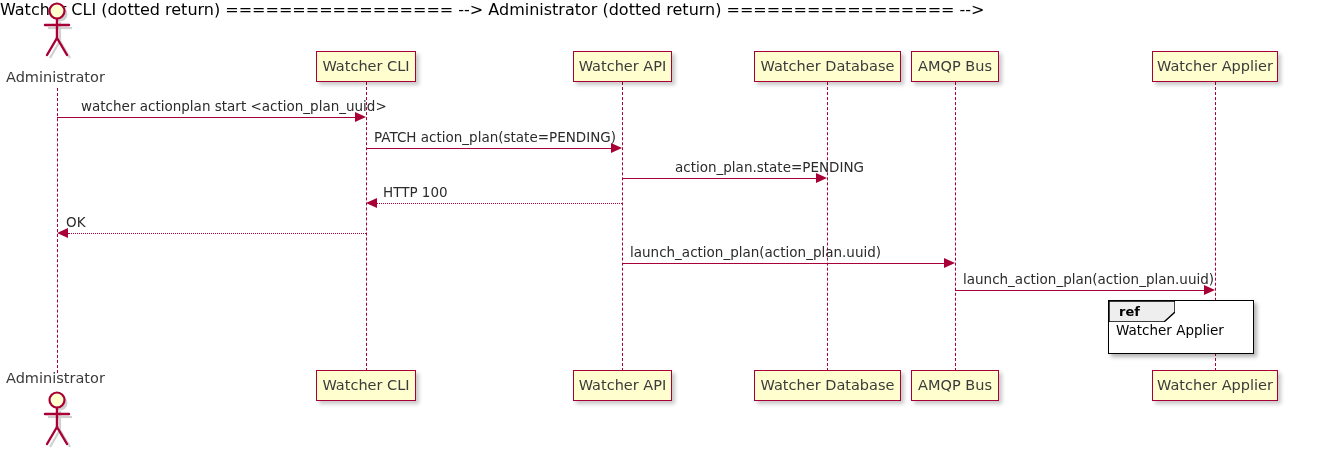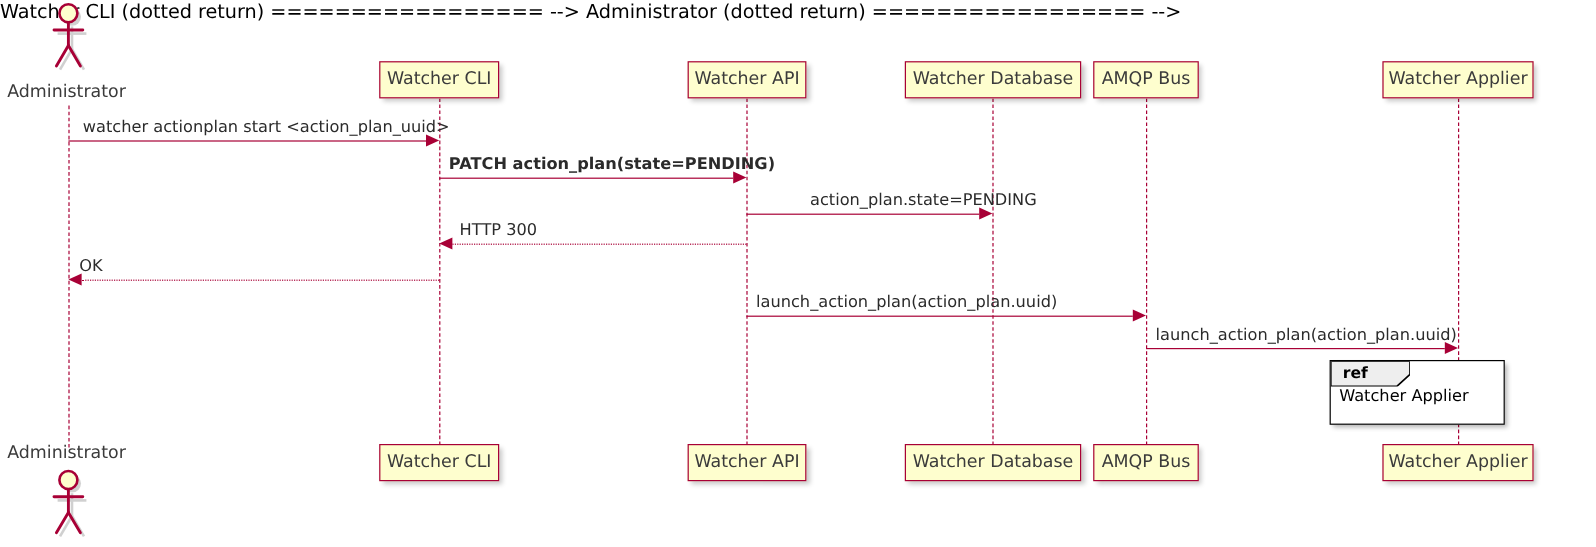--- a/index.html
+++ b/index.html
@@ -178,42 +178,42 @@
     <span>AMQP Bus</span>
   </div>
   <div class="pbox" style="left:1152px; top:370px; width:126px; height:31px;">
     <span>Watcher Applier</span>
   </div>
 
   
   <div class="msg right" style="left:57px; top:117px; width:309px;">
     <div class="line" style="width:298px;"></div>
     <div class="head" style="left:298px;"></div>
-    <div class="lbl" style="left:12px;text-align:center;">watcher actionplan start &lt;action_plan_uuid&gt;</div>
+    <div class="lbl" style="left:24px;text-align:center;">watcher actionplan start &lt;action_plan_uuid&gt;</div>
   </div>
 
   
   <div class="msg right" style="left:366px; top:148px; width:256px;">
     <div class="line" style="width:245px;"></div>
     <div class="head" style="left:245px;"></div>
-    <div class="lbl" style="left:8px;font-weight:bold;">PATCH action_plan(state=PENDING)</div>
+    <div class="lbl" style="left:8px;">PATCH action_plan(state=PENDING)</div>
   </div>
 
   
   <div class="msg right" style="left:622px; top:178px; width:205px;">
     <div class="line" style="width:194px;"></div>
     <div class="head" style="left:194px;"></div>
     <div class="lbl" style="left:8px;margin-left:45px;">action_plan.state=PENDING</div>
   </div>
 
    Watcher CLI (dotted return) ================= --&gt;
   <div class="msg left dotted" style="left:366px; top:203px; width:256px;">
     <div class="line" style="left:11px; width:245px;"></div>
     <div class="head" style="left:0px;"></div>
-    <div class="lbl" style="left:17px;">HTTP 300</div>
+    <div class="lbl" style="left:17px;">HTTP 100</div>
   </div>
 
    Administrator (dotted return) ================= --&gt;
   <div class="msg left dotted" style="left:57px; top:233px; width:309px;">
     <div class="line" style="left:11px; width:298px;"></div>
     <div class="head" style="left:0px;"></div>
     <div class="lbl" style="left:9px;">OK</div>
   </div>
 
   

